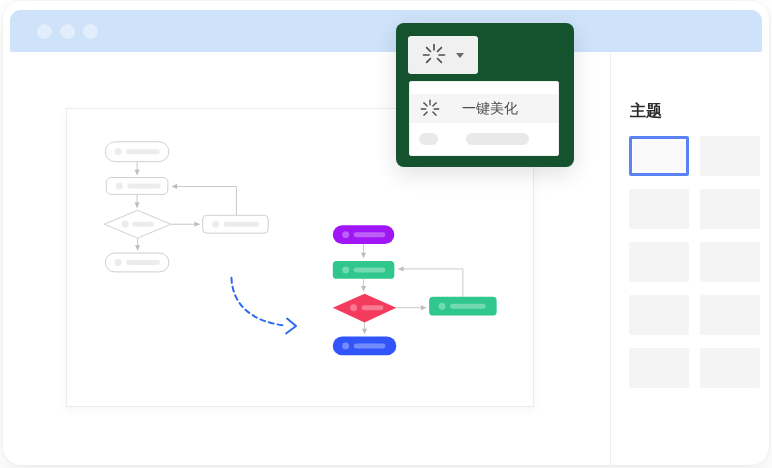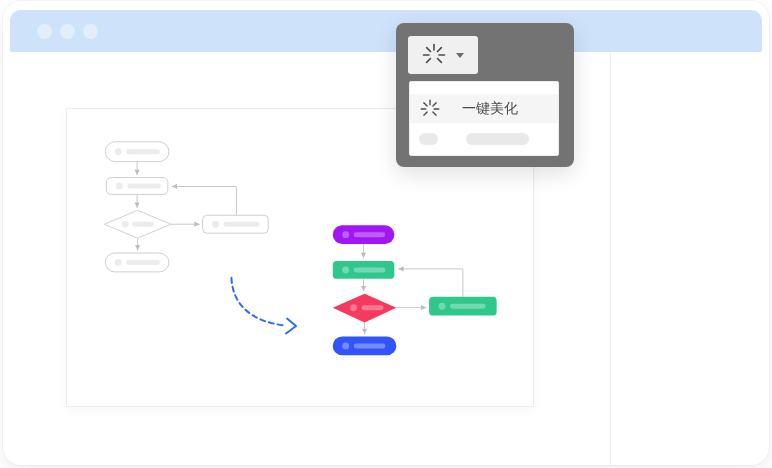--- a/index.html
+++ b/index.html
@@ -20,21 +20,21 @@
 
   
   .divider{position:absolute;left:607px;top:52px;bottom:0;width:1px;background:#ececec;}
   .sidebar{position:absolute;left:608px;top:52px;right:0;bottom:0;}
   .sidebar-title{margin:48px 0 0 19px;font-size:16px;font-weight:700;color:#2b2b2b;}
   .theme-grid{margin:14px 0 0 18px;display:grid;grid-template-columns:60px 60px;grid-auto-rows:40px;gap:13px 11px;}
   .tile{background:#f4f4f4;border-radius:2px;box-sizing:border-box;}
   .tile.selected{background:#f9f9fa;border:3px solid var(--selected-border);box-shadow:inset 0 0 0 1px rgba(255,255,255,0.8);}
 
   
-  .popup{position:absolute;left:393px;top:22px;width:178px;height:144px;background:#737373;border-radius:8px;
+  .popup{position:absolute;left:393px;top:22px;width:178px;height:144px;background:#14532d;border-radius:8px;
          box-shadow:0 7px 22px rgba(0,0,0,0.12);}
   .tool-btn{position:absolute;left:12px;top:13px;width:70px;height:38px;background:var(--button-bg);border-radius:3px;
             display:flex;align-items:center;justify-content:center;gap:10px;cursor:pointer;}
   .caret{width:0;height:0;border-left:4px solid transparent;border-right:4px solid transparent;border-top:5px solid #6b6b6b;}
   .menu{position:absolute;left:13px;top:58px;width:150px;height:75px;background:#ffffff;border:1px solid #ededed;
         border-radius:2px;box-sizing:border-box;}
   .menu-strip{height:12px;}
   .menu-item{height:29px;background:var(--menu-highlight);display:flex;align-items:center;cursor:pointer;}
   .menu-item .mi-icon{margin-left:10px;}
   .menu-item .mi-label{margin-left:22px;font-size:14px;color:#4c4c4c;}
@@ -136,20 +136,35 @@
             <circle cx="377" cy="198.5" r="3.5"></circle>
               <rect x="385" y="196" width="36" height="5" rx="2.5"></rect>
             <circle cx="280" cy="238.5" r="3.5"></circle>
               <rect x="288" y="236" width="32" height="5" rx="2.5"></rect>
           </g>
         </g>
       </svg>
     </div>
 
     <div class="divider"></div>
+    <div class="sidebar">
+      <div class="sidebar-title">主题</div>
+      <div class="theme-grid">
+          <div class="tile selected"></div>
+          <div class="tile"></div>
+          <div class="tile"></div>
+          <div class="tile"></div>
+          <div class="tile"></div>
+          <div class="tile"></div>
+          <div class="tile"></div>
+          <div class="tile"></div>
+          <div class="tile"></div>
+          <div class="tile"></div>
+        </div>
+    </div>
 
     <div class="popup">
       <div class="tool-btn">
         <svg class="burst" width="24" height="24">
             <use href="#burst"></use>
           </svg>
         <span class="caret"></span>
       </div>
       <div class="menu">
         <div class="menu-strip"></div>

